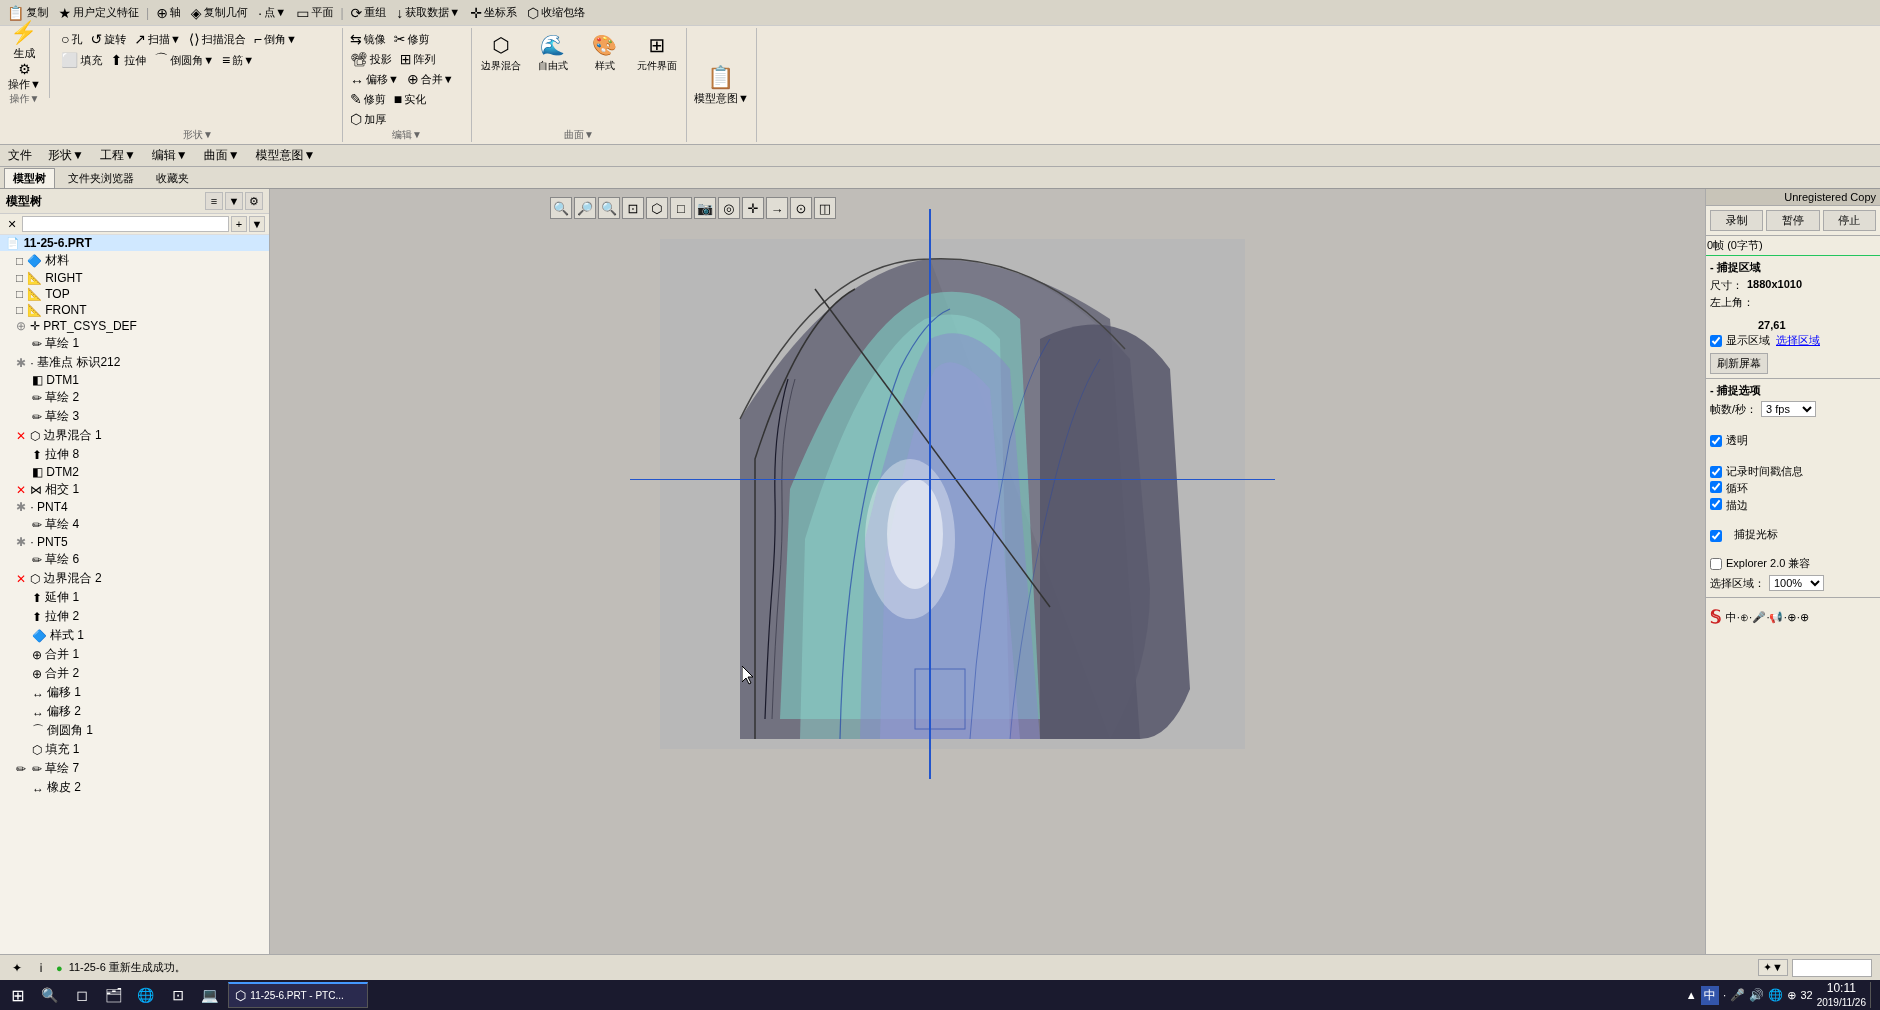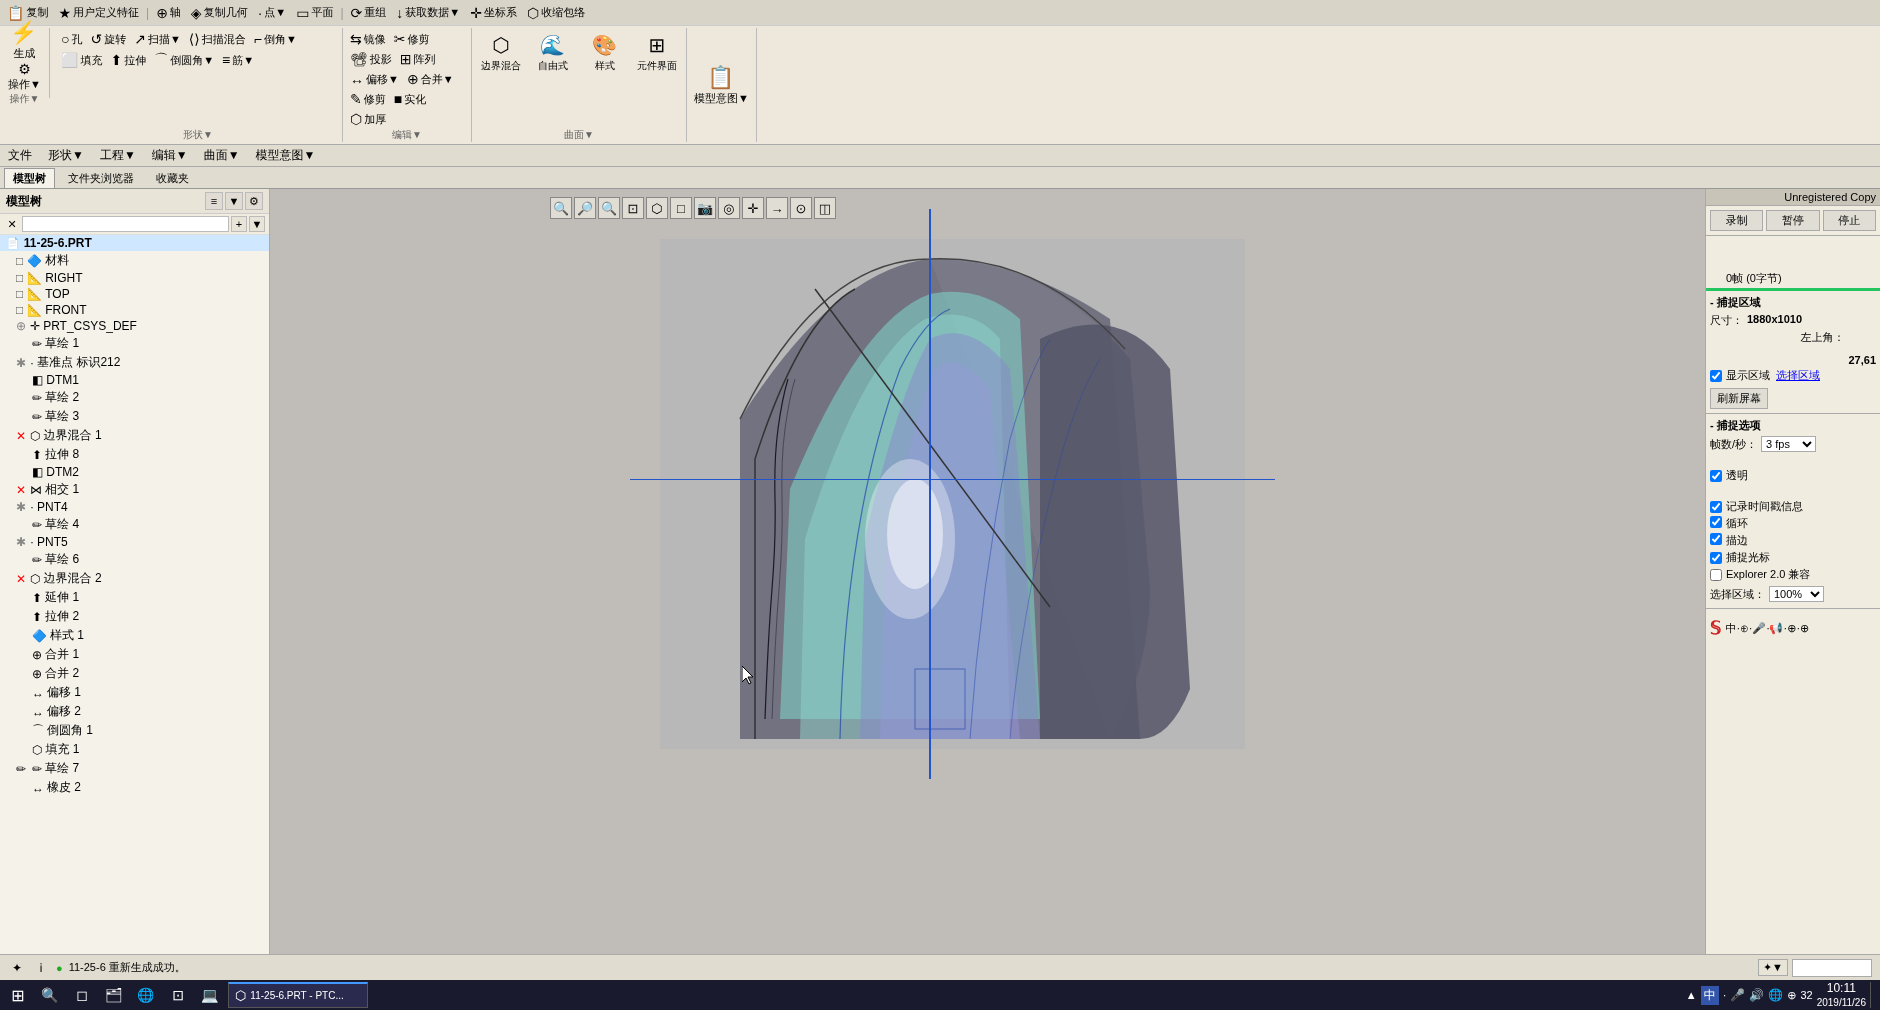--- a/index.html
+++ b/index.html
@@ -474,33 +474,33 @@
       <div style="background:#c8c4b8; text-align:right; padding:2px 4px; font-size:11px; border-bottom:1px solid #aaa;">
         <span>Unregistered Copy</span>
       </div>
 
       <div style="display:flex; gap:3px; padding:4px; border-bottom:1px solid #aaa;">
         <button style="flex:1;font-size:11px;padding:2px 4px;border:1px solid #aaa;background:#e0ddd4;cursor:pointer;">录制</button>
         <button style="flex:1;font-size:11px;padding:2px 4px;border:1px solid #aaa;background:#e0ddd4;cursor:pointer;">暂停</button>
         <button style="flex:1;font-size:11px;padding:2px 4px;border:1px solid #aaa;background:#e0ddd4;cursor:pointer;">停止</button>
       </div>
 
-      <div style="padding:2px 20px; border-bottom:3px solid #22c55e;margin-top:33px;">
+      <div style="padding:2px 1px; border-bottom:1px solid #22c55e;">
         <span>0帧 (0字节)</span>
       </div>
 
       <div style="border-bottom:1px solid #aaa; padding:4px;">
         <div style="font-weight:bold; margin-bottom:3px;">
           <span>- 捕捉区域</span>
         </div>
         <div style="display:flex; gap:4px; margin:2px 0;">
           <span>尺寸：</span>
           <span style="font-weight:bold;">1880x1010</span>
         </div>
-        <div style="display:flex; gap:4px; margin:2px 0;justify-content:flex-end;">
+        <div style="display:flex; gap:4px; margin:2px 0;">
           <span>左上角：</span>
           <span style="font-weight:bold;margin-top:24px;">27,61</span>
         </div>
         <div style="display:flex; align-items:center; gap:4px; margin:2px 0;">
           <input type="checkbox" checked="" style="width: 12px; height: 12px;">
           <span>显示区域</span>
           <span style="color:blue;text-decoration:underline;cursor:pointer;margin-left:2px;">选择区域</span>
         </div>
         <button style="font-size:11px;padding:2px 6px;border:1px solid #aaa;background:#e0ddd4;cursor:pointer;margin-top:3px;">刷新屏幕</button>
       </div>
@@ -524,21 +524,21 @@
           <span>记录时间戳信息</span>
         </div>
         <div style="display:flex; align-items:flex-start; gap:4px; margin:2px 0;">
           <input type="checkbox" checked="" style="width: 12px; height: 12px;">
           <span>循环</span>
         </div>
         <div style="display:flex; align-items:flex-start; gap:4px; margin:2px 0;">
           <input type="checkbox" checked="" style="width: 12px; height: 12px;">
           <span>描边</span>
         </div>
-        <div style="display:flex; align-items:center; gap:4px; margin:2px 0;">
+        <div style="display:flex; align-items:flex-end; gap:12px; margin:14px 0;">
           <input type="checkbox" checked="" style="width: 12px; height: 12px;">
           <span>捕捉光标</span>
         </div>
         <div style="display:flex; align-items:center; gap:4px; margin:2px 0;">
           <input type="checkbox" style="width: 12px; height: 12px;">
           <span>Explorer 2.0 兼容</span>
         </div>
         <div style="display:flex; align-items:center; gap:4px; margin:4px 0 2px 0;">
           <span>选择区域：</span>
           <select style="font-size:11px;border:1px solid #aaa;background:white;width:55px;">

